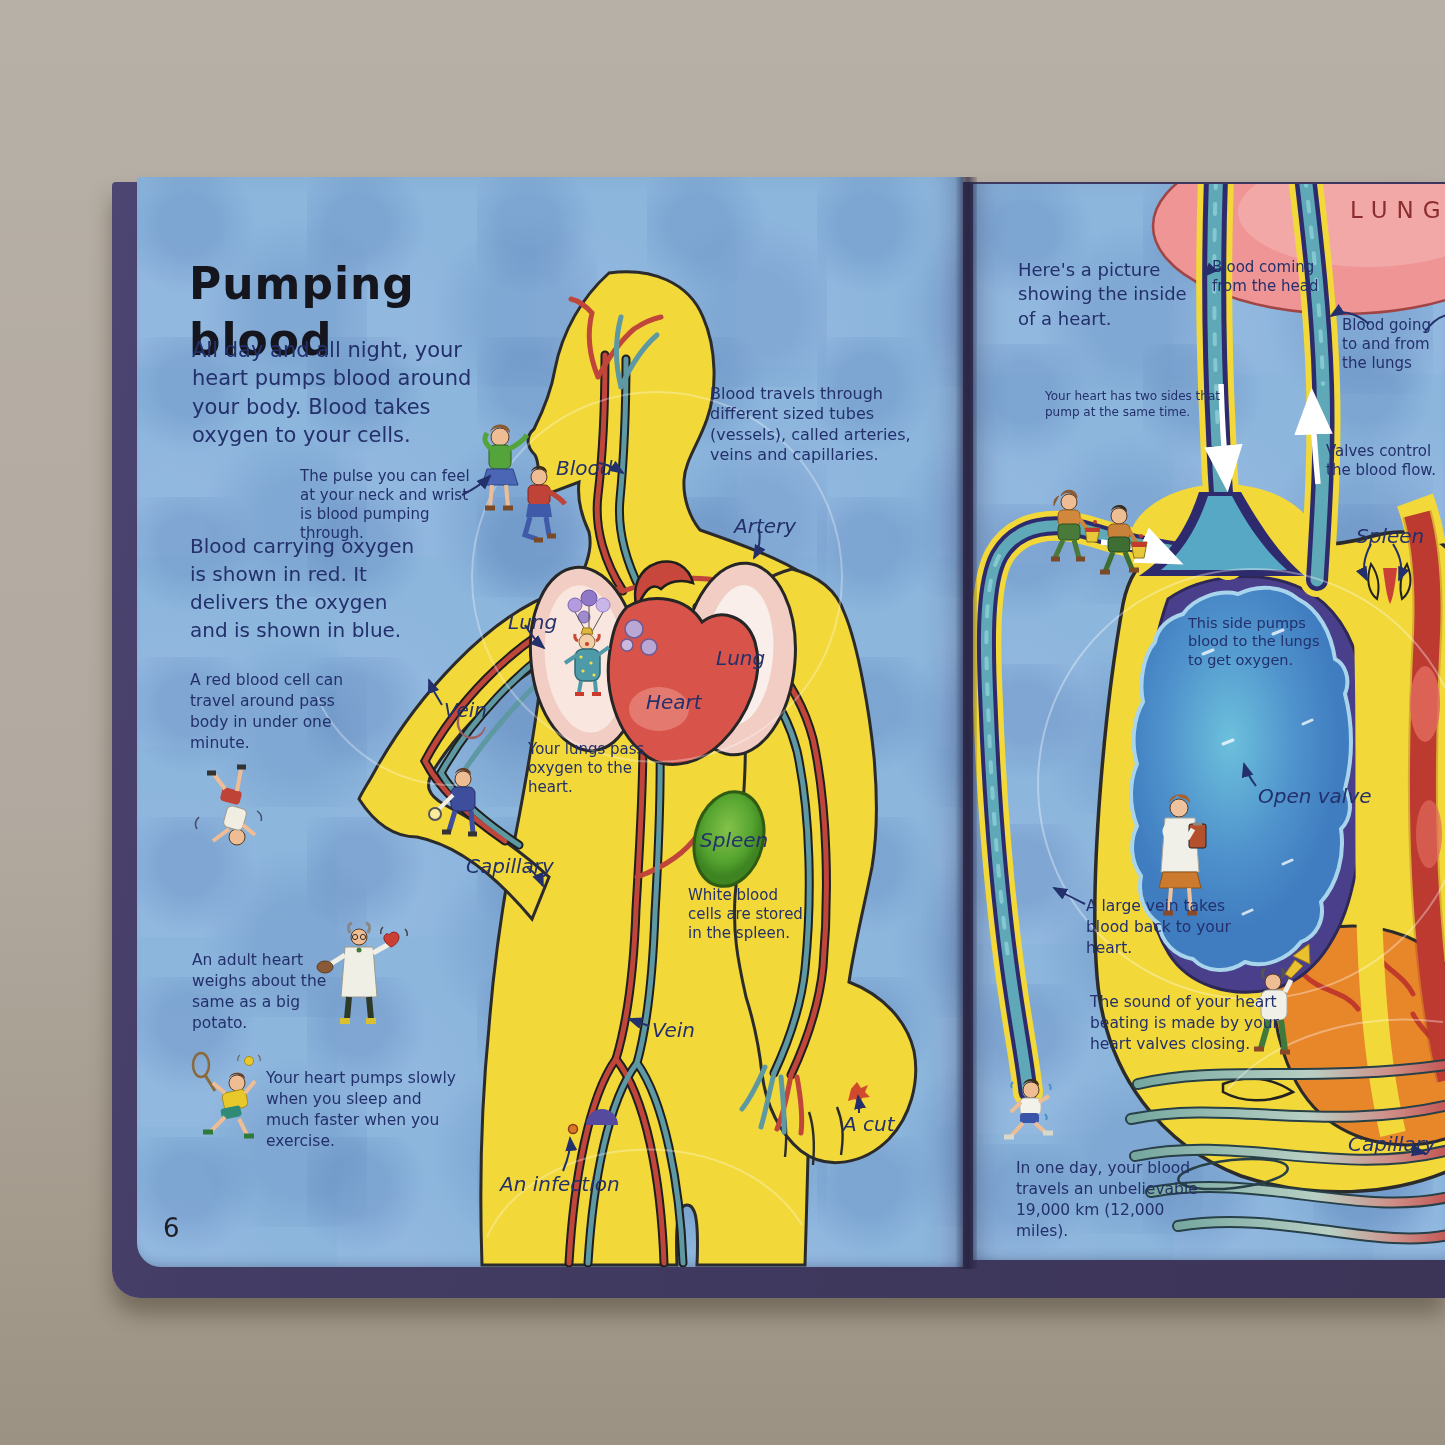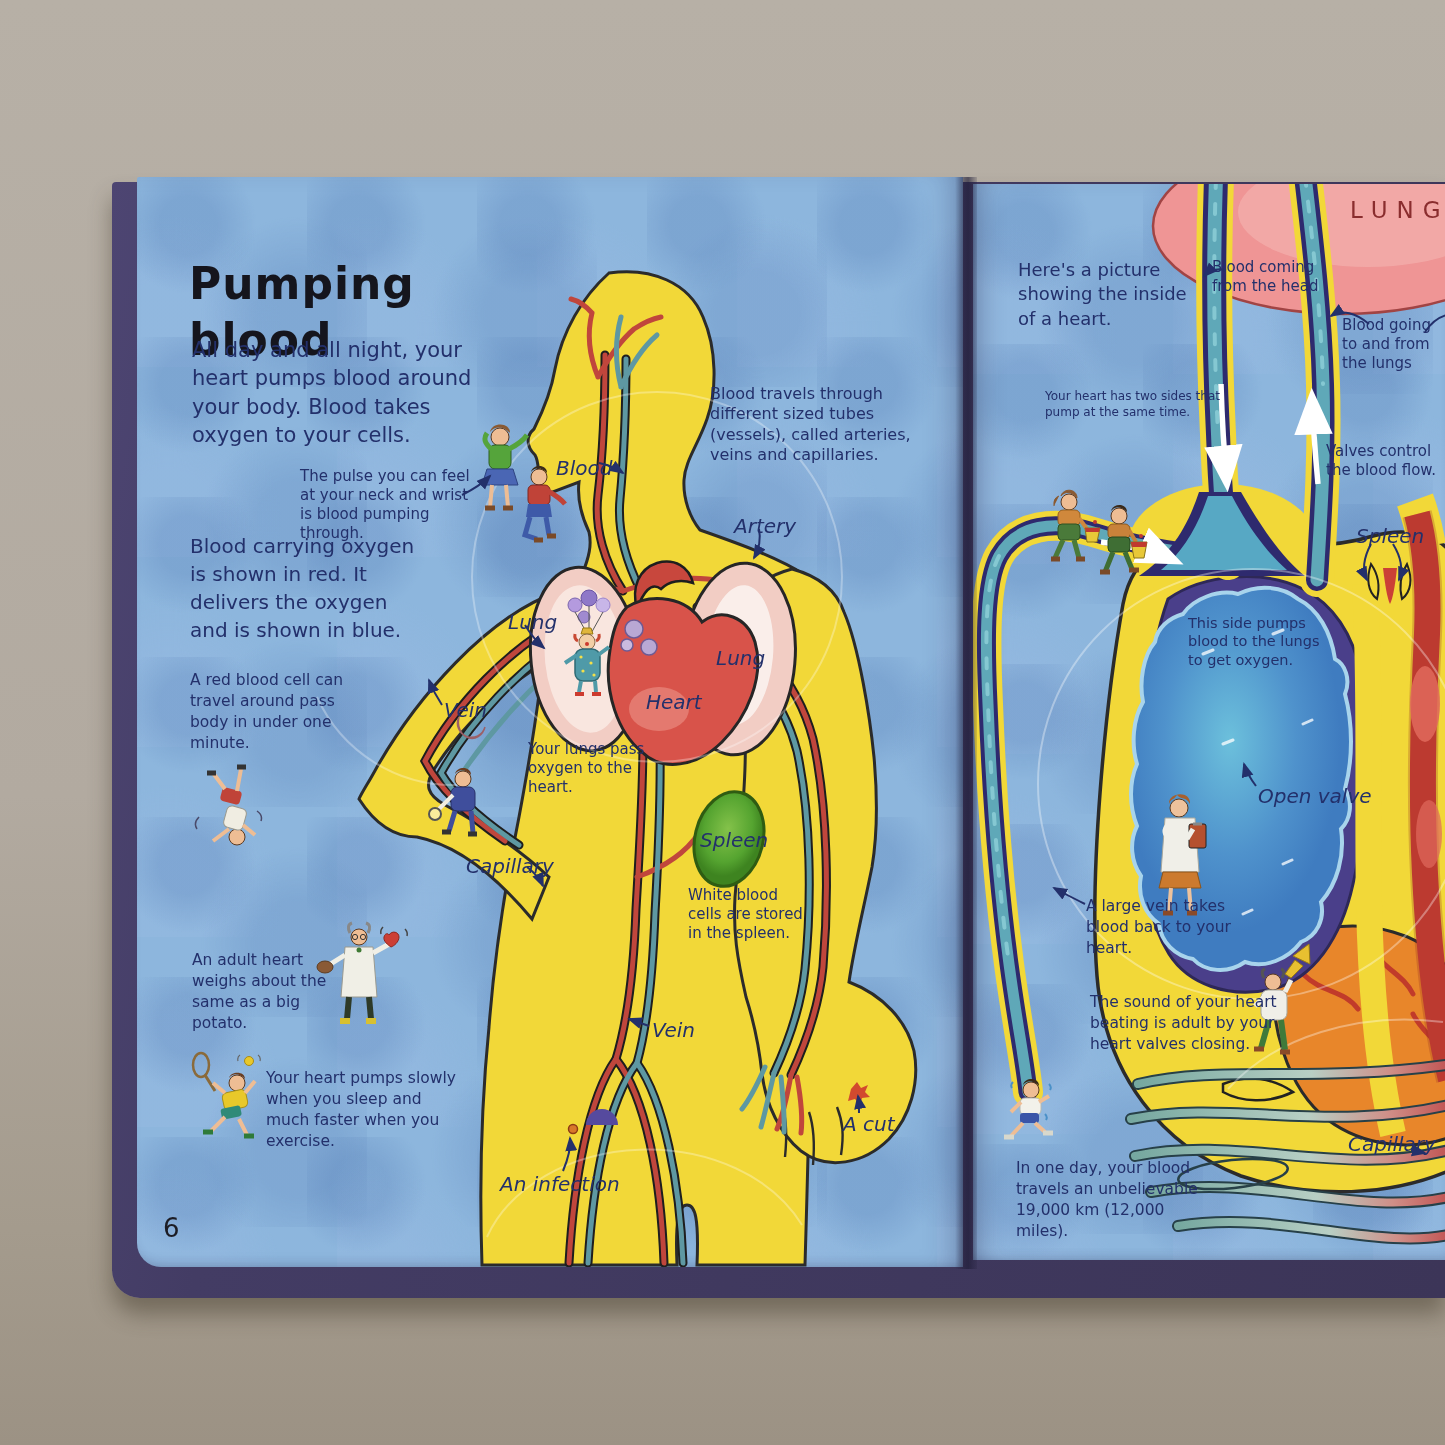--- a/index.html
+++ b/index.html
@@ -413,16 +413,16 @@
   <div class="t" id="lungs-word" style="left:1350px;top:196px">LUNGS</div>
   <div class="t" style="left:1018px;top:258px;width:190px;font-size:18px;line-height:1.35">Here's a picture showing the inside of a heart.</div>
   <div class="t ctr" style="left:1212px;top:258px;width:112px;font-size:15px">Blood coming from the head</div>
   <div class="t ctr" style="left:1342px;top:316px;width:106px;font-size:15px">Blood going to and from the lungs</div>
   <div class="t ctr" style="left:1045px;top:388px;width:178px;font-size:12px;line-height:1.35">Your heart has two sides that pump at the same time.</div>
   <div class="t ctr" style="left:1326px;top:442px;width:118px;font-size:15px">Valves control the blood flow.</div>
   <div class="t lbl" style="left:1356px;top:524px">Spleen</div>
   <div class="t ctr" style="left:1188px;top:614px;width:140px;font-size:14.5px">This side pumps blood to the lungs to get oxygen.</div>
   <div class="t lbl" style="left:1258px;top:784px">Open valve</div>
   <div class="t" style="left:1086px;top:896px;width:145px;font-size:15.5px;line-height:1.35">A large vein takes blood back to your heart.</div>
-  <div class="t ctr" style="left:1090px;top:992px;width:205px;font-size:15.5px;line-height:1.35">The sound of your heart beating is adult by your heart valves closing.</div>
+  <div class="t ctr" style="left:1090px;top:992px;width:205px;font-size:15.5px;line-height:1.35">The sound of your heart beating is made by your heart valves closing.</div>
   <div class="t" style="left:1016px;top:1158px;width:192px;font-size:15.5px;line-height:1.35">In one day, your blood travels an unbelievable 19,000 km (12,000 miles).</div>
   <div class="t lbl" style="left:1348px;top:1132px">Capillary</div>
 </div>
 
 </body></html>

